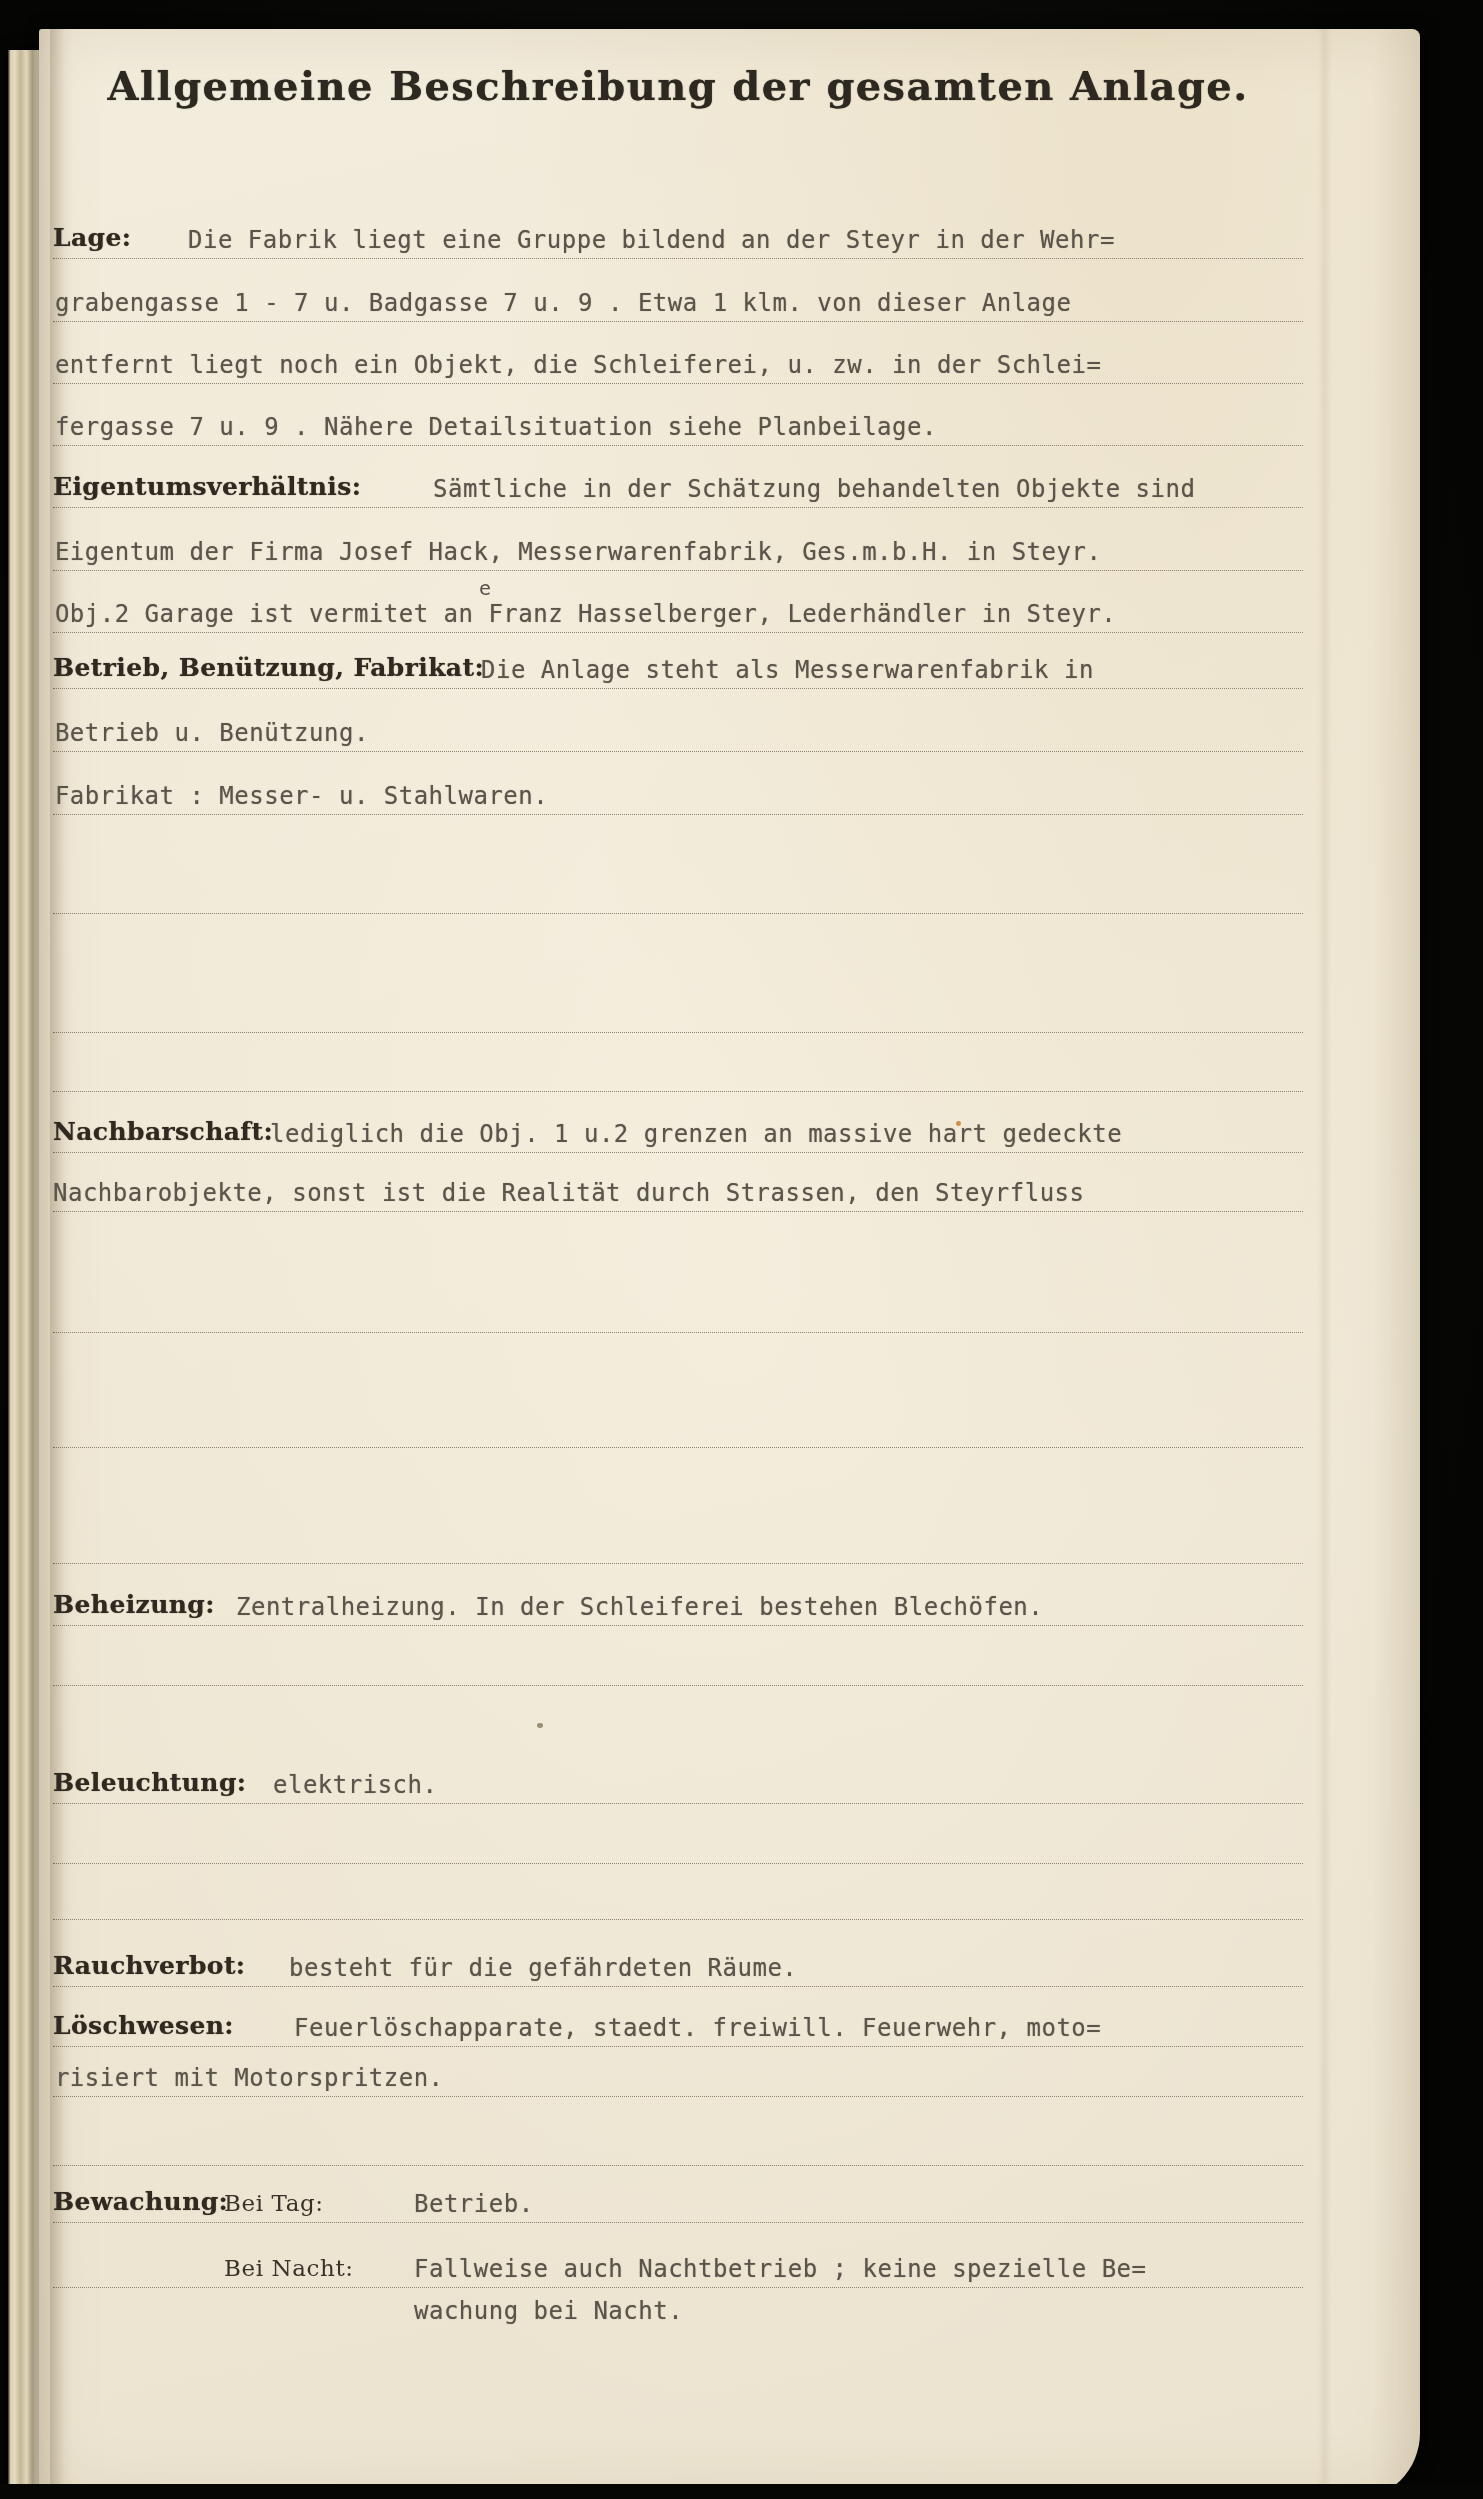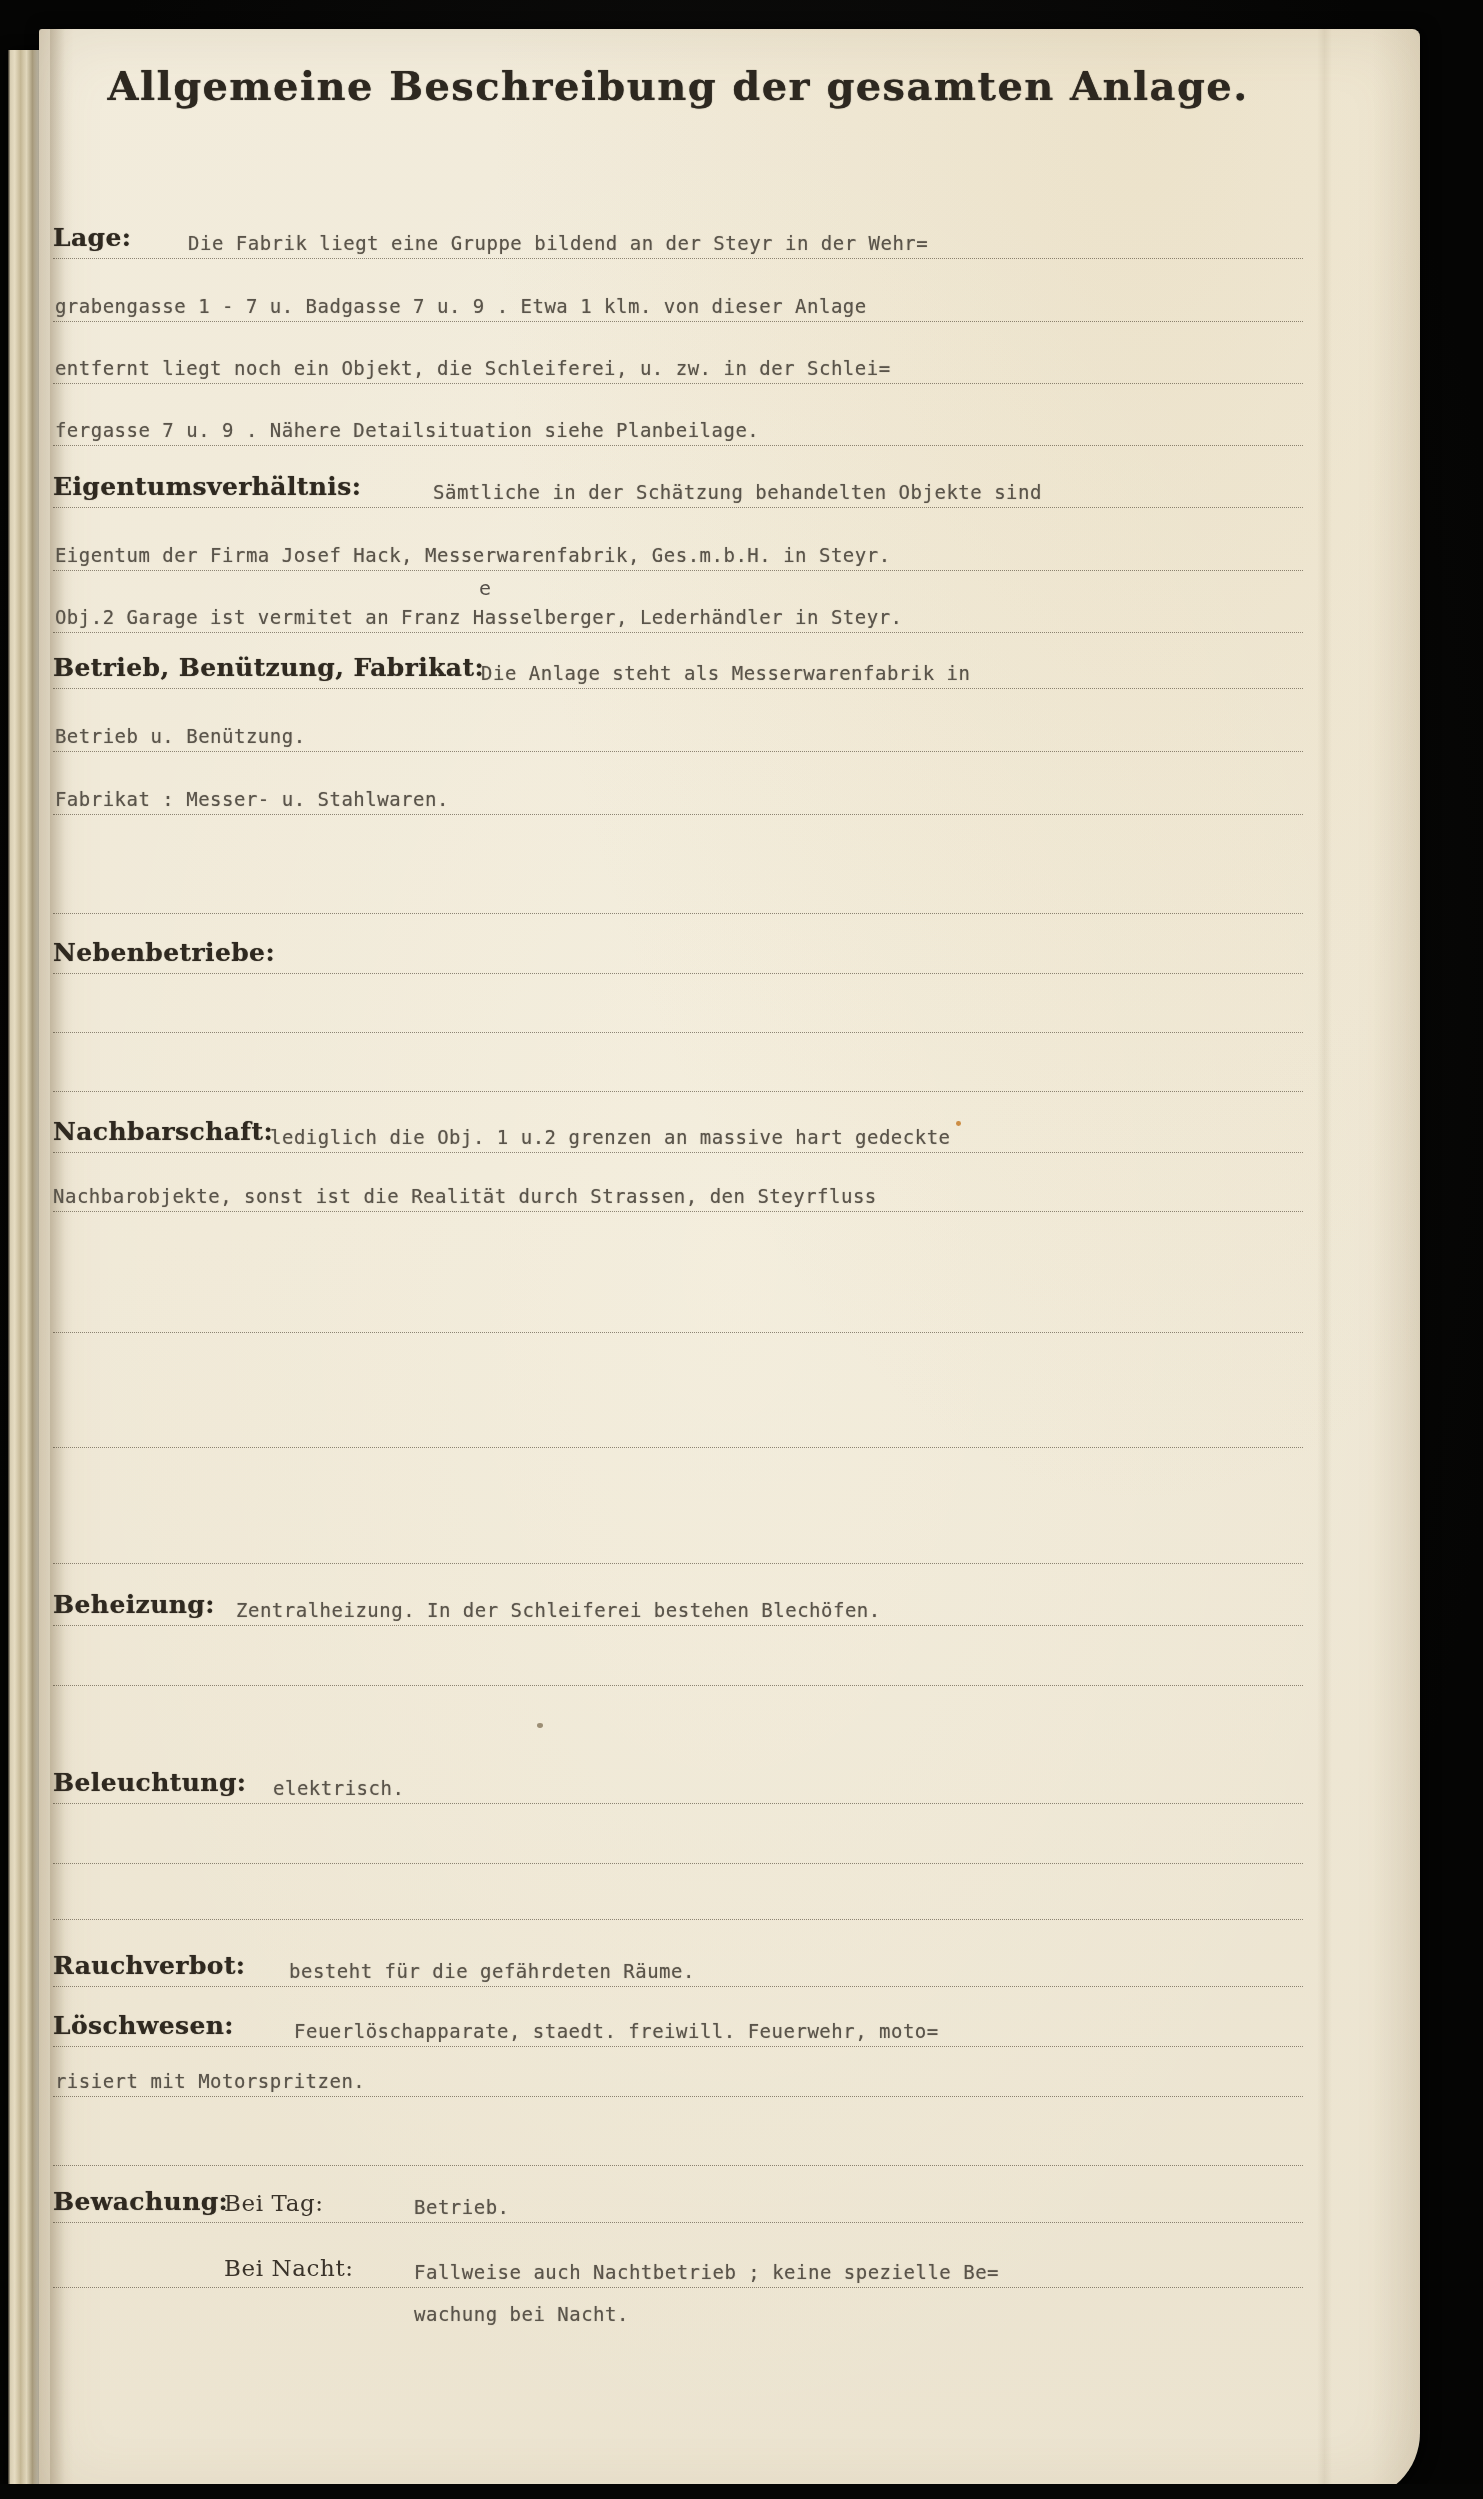--- a/index.html
+++ b/index.html
@@ -54,21 +54,21 @@
     color:#2f2920;letter-spacing:0.4px;white-space:nowrap;
     text-shadow:0 0 1px rgba(47,41,32,.7);
   }
   .sublbl{
     position:absolute;bottom:5.8px;
     font-family:"DejaVu Serif", serif;font-weight:400;font-size:23px;
     color:#3a332a;letter-spacing:0.6px;white-space:nowrap;
   }
   .typed{
     position:absolute;bottom:3.9px;
-    font-family:"DejaVu Sans Mono", monospace;font-size:19px;
+    font-family:"DejaVu Sans Mono", monospace;font-size:24px;
     color:#5a544a;letter-spacing:0.5px;white-space:nowrap;
     text-shadow:0 0 1px rgba(90,84,74,.55);
   }
   .insert-e{
     position:absolute;left:479px;top:576px;
     font-family:"DejaVu Sans Mono", monospace;font-size:20px;color:#55504a;
   }
   .speck{position:absolute;border-radius:50%;}
   .speck.orange{left:956px;top:1121px;width:4.8px;height:4.8px;background:#c67c2a;opacity:.85;}
   .speck.brown{left:537px;top:1723px;width:5.8px;height:4.8px;background:#77664a;opacity:.7;}
@@ -116,23 +116,20 @@
   </div>
   <div class="row" style="top:699px">
     <span class="typed" style="left:1.9px">Betrieb u. Benützung.</span>
   </div>
   <div class="row" style="top:762px">
     <span class="typed" style="left:1.9px">Fabrikat : Messer- u. Stahlwaren.</span>
   </div>
 
   <div class="row" style="top:861px"></div>
 
-  <div class="row" style="top:921px">
-    <span class="lbl">Nebenbetriebe:</span>
-  </div>
   <div class="row" style="top:980px"></div>
   <div class="row" style="top:1039px"></div>
 
   <div class="row" style="top:1100px">
     <span class="lbl">Nachbarschaft:</span>
     <span class="typed" style="left:217px">lediglich die Obj. 1 u.2 grenzen an massive hart gedeckte</span>
   </div>
   <div class="row" style="top:1159px">
     <span class="typed" style="left:0">Nachbarobjekte, sonst ist die Realität durch Strassen, den Steyrfluss</span>
   </div>

